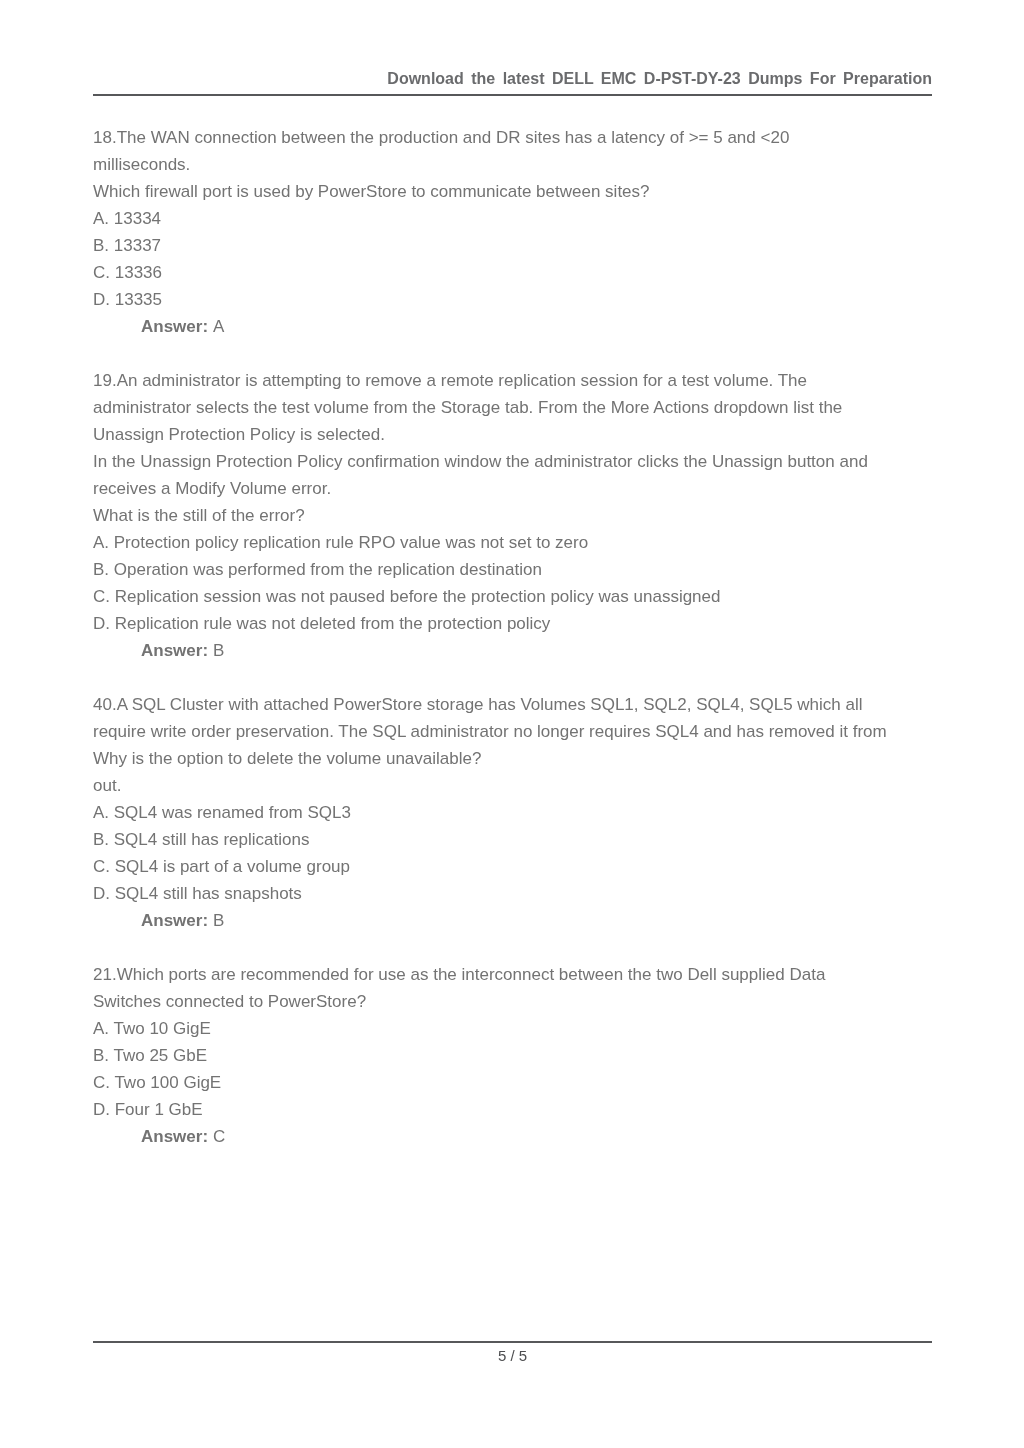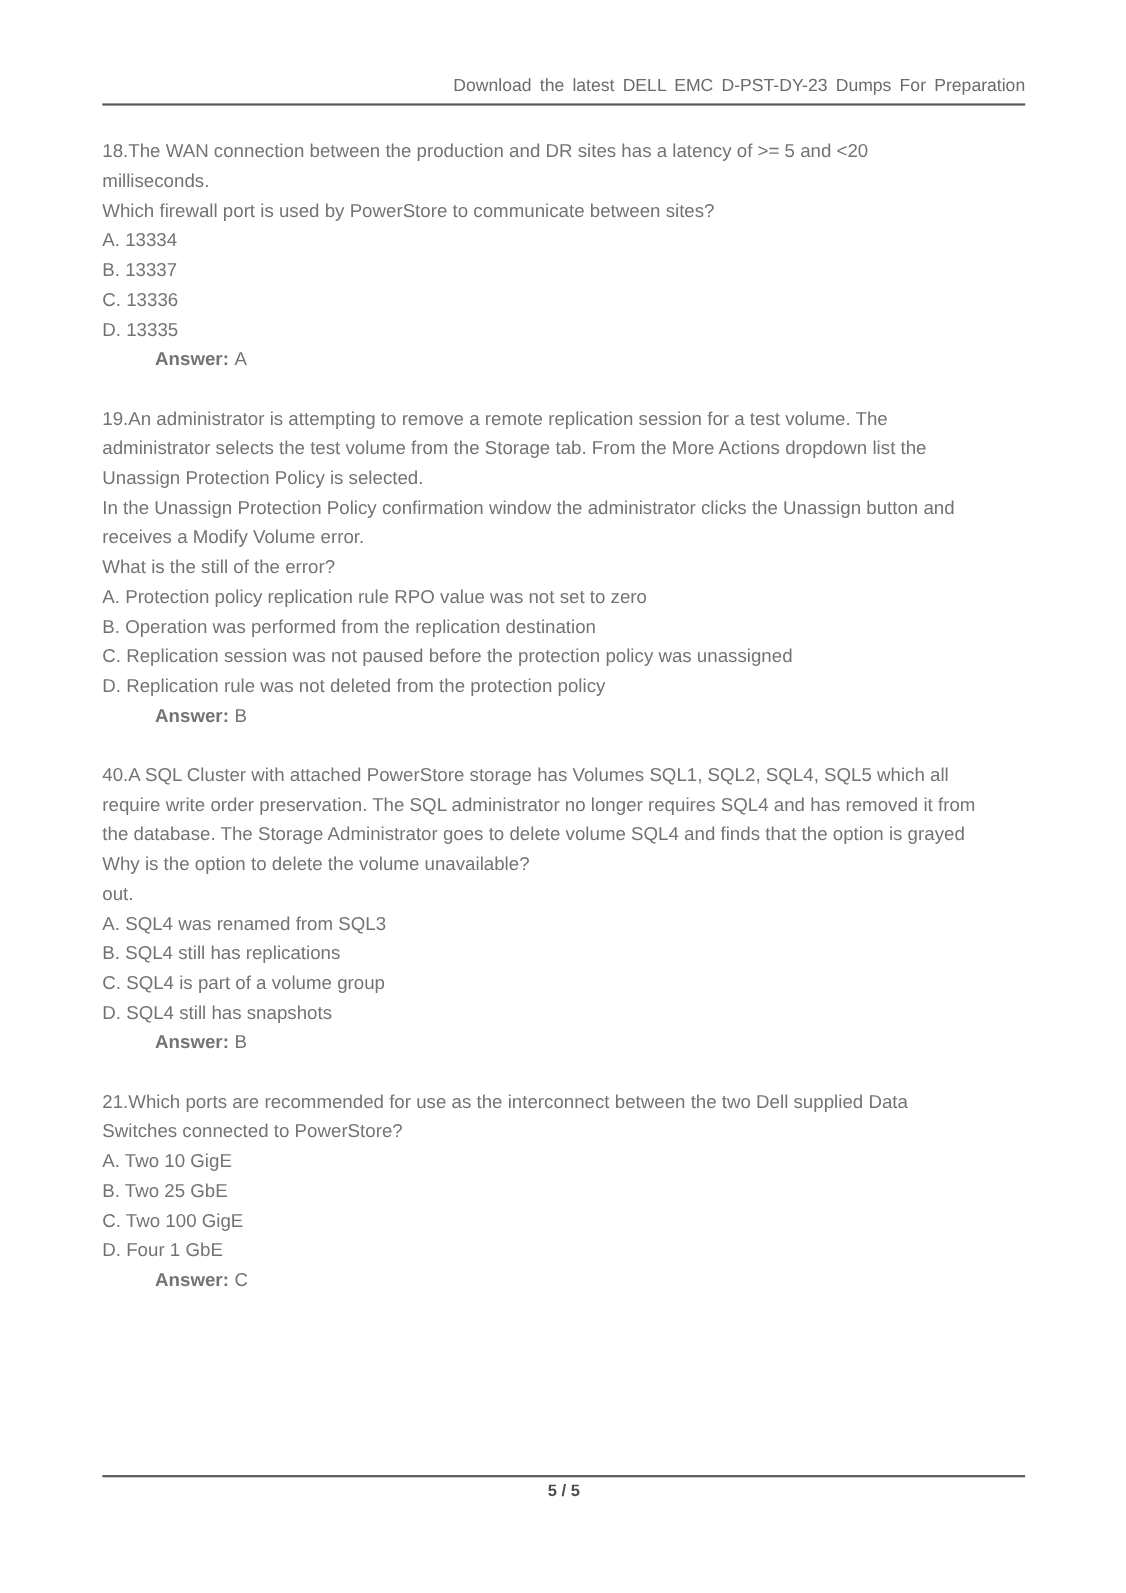--- a/index.html
+++ b/index.html
@@ -27,20 +27,21 @@
     align-items: flex-end;
     justify-content: flex-end;
   }
   .header-text {
     color: #6a6b6d;
     font-size: 16px;
     line-height: 22px;
     padding-bottom: 4px;
     word-spacing: 3px;
     white-space: nowrap;
+    font-weight: bold;
   }
   .content {
     position: absolute;
     left: 93px;
     top: 124px;
     width: 839px;
     color: #737373;
     font-size: 17px;
     line-height: 27px;
   }
@@ -60,21 +61,21 @@
   .footer {
     position: absolute;
     left: 93px;
     top: 1341px;
     width: 839px;
     border-top: 2px solid #57585a;
     text-align: center;
     padding-top: 3px;
     font-size: 15px;
     line-height: 20px;
-    font-weight: bold;
+    font-weight: normal;
     color: #4d4e50;
   }
 </style>
 </head>
 <body>
 
 <div class="page">
 
   <div class="header">
     <div class="header-text">Download the latest DELL EMC D-PST-DY-23 Dumps For Preparation</div>
@@ -103,21 +104,20 @@
       <div class="line">A. Protection policy replication rule RPO value was not set to zero</div>
       <div class="line">B. Operation was performed from the replication destination</div>
       <div class="line">C. Replication session was not paused before the protection policy was unassigned</div>
       <div class="line">D. Replication rule was not deleted from the protection policy</div>
       <div class="line"><span class="answer-label">Answer:</span><span class="answer-value">B</span></div>
     </div>
 
     <div class="question">
       <div class="line">40.A SQL Cluster with attached PowerStore storage has Volumes SQL1, SQL2, SQL4, SQL5 which all</div>
       <div class="line">require write order preservation. The SQL administrator no longer requires SQL4 and has removed it from</div>
-      <div class="line">the database. The Storage Administrator goes to delete volume SQL4 and finds that the option is grayed</div>
       <div class="line">Why is the option to delete the volume unavailable?</div>
       <div class="line">out.</div>
       <div class="line">A. SQL4 was renamed from SQL3</div>
       <div class="line">B. SQL4 still has replications</div>
       <div class="line">C. SQL4 is part of a volume group</div>
       <div class="line">D. SQL4 still has snapshots</div>
       <div class="line"><span class="answer-label">Answer:</span><span class="answer-value">B</span></div>
     </div>
 
     <div class="question">

